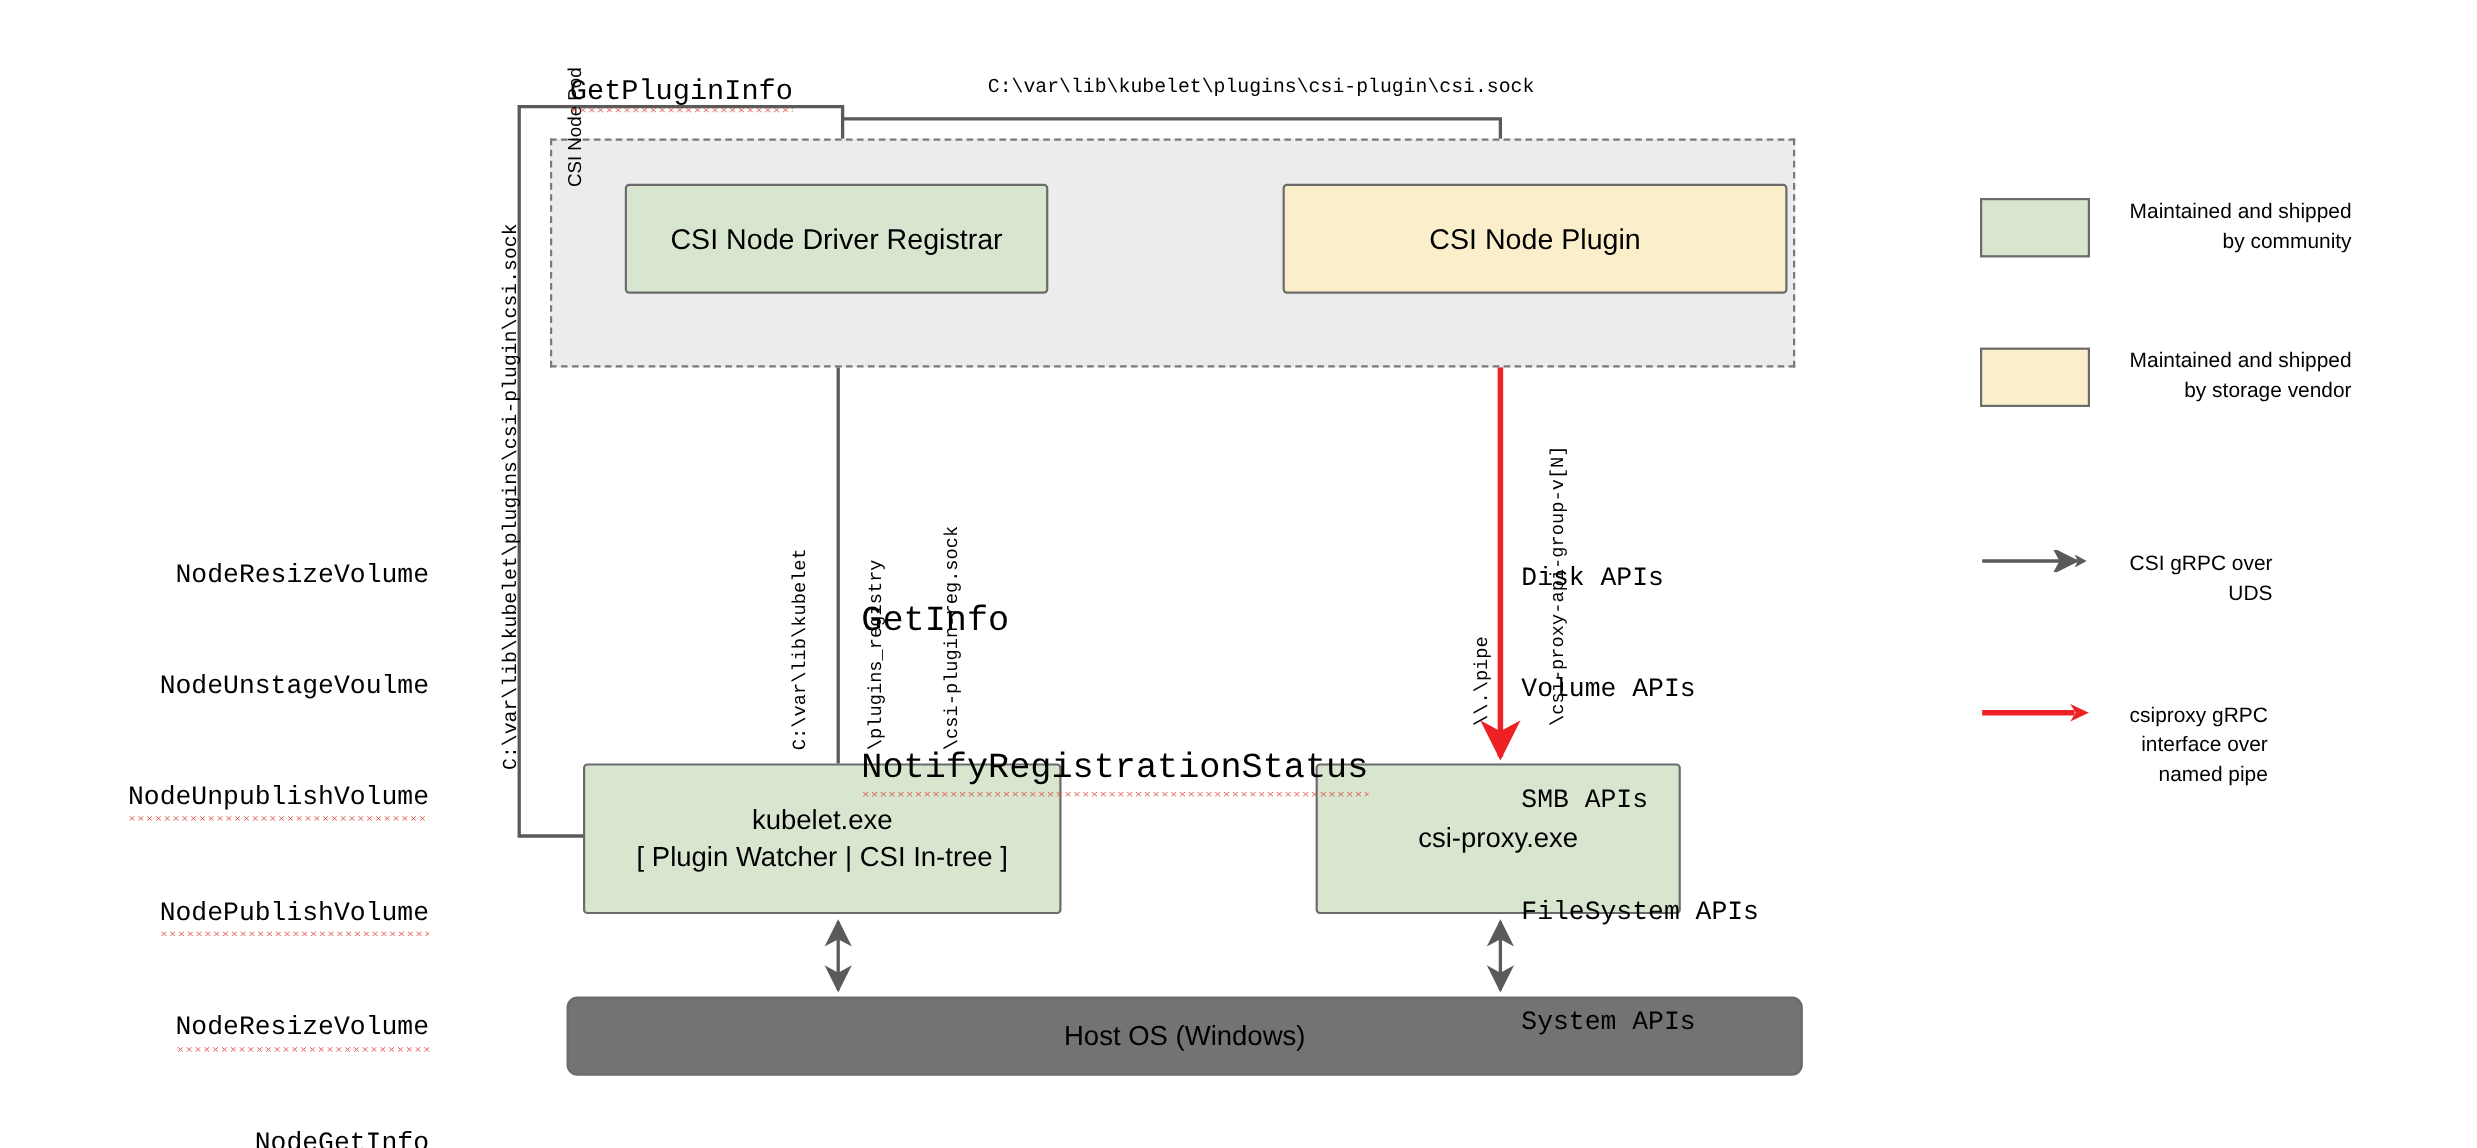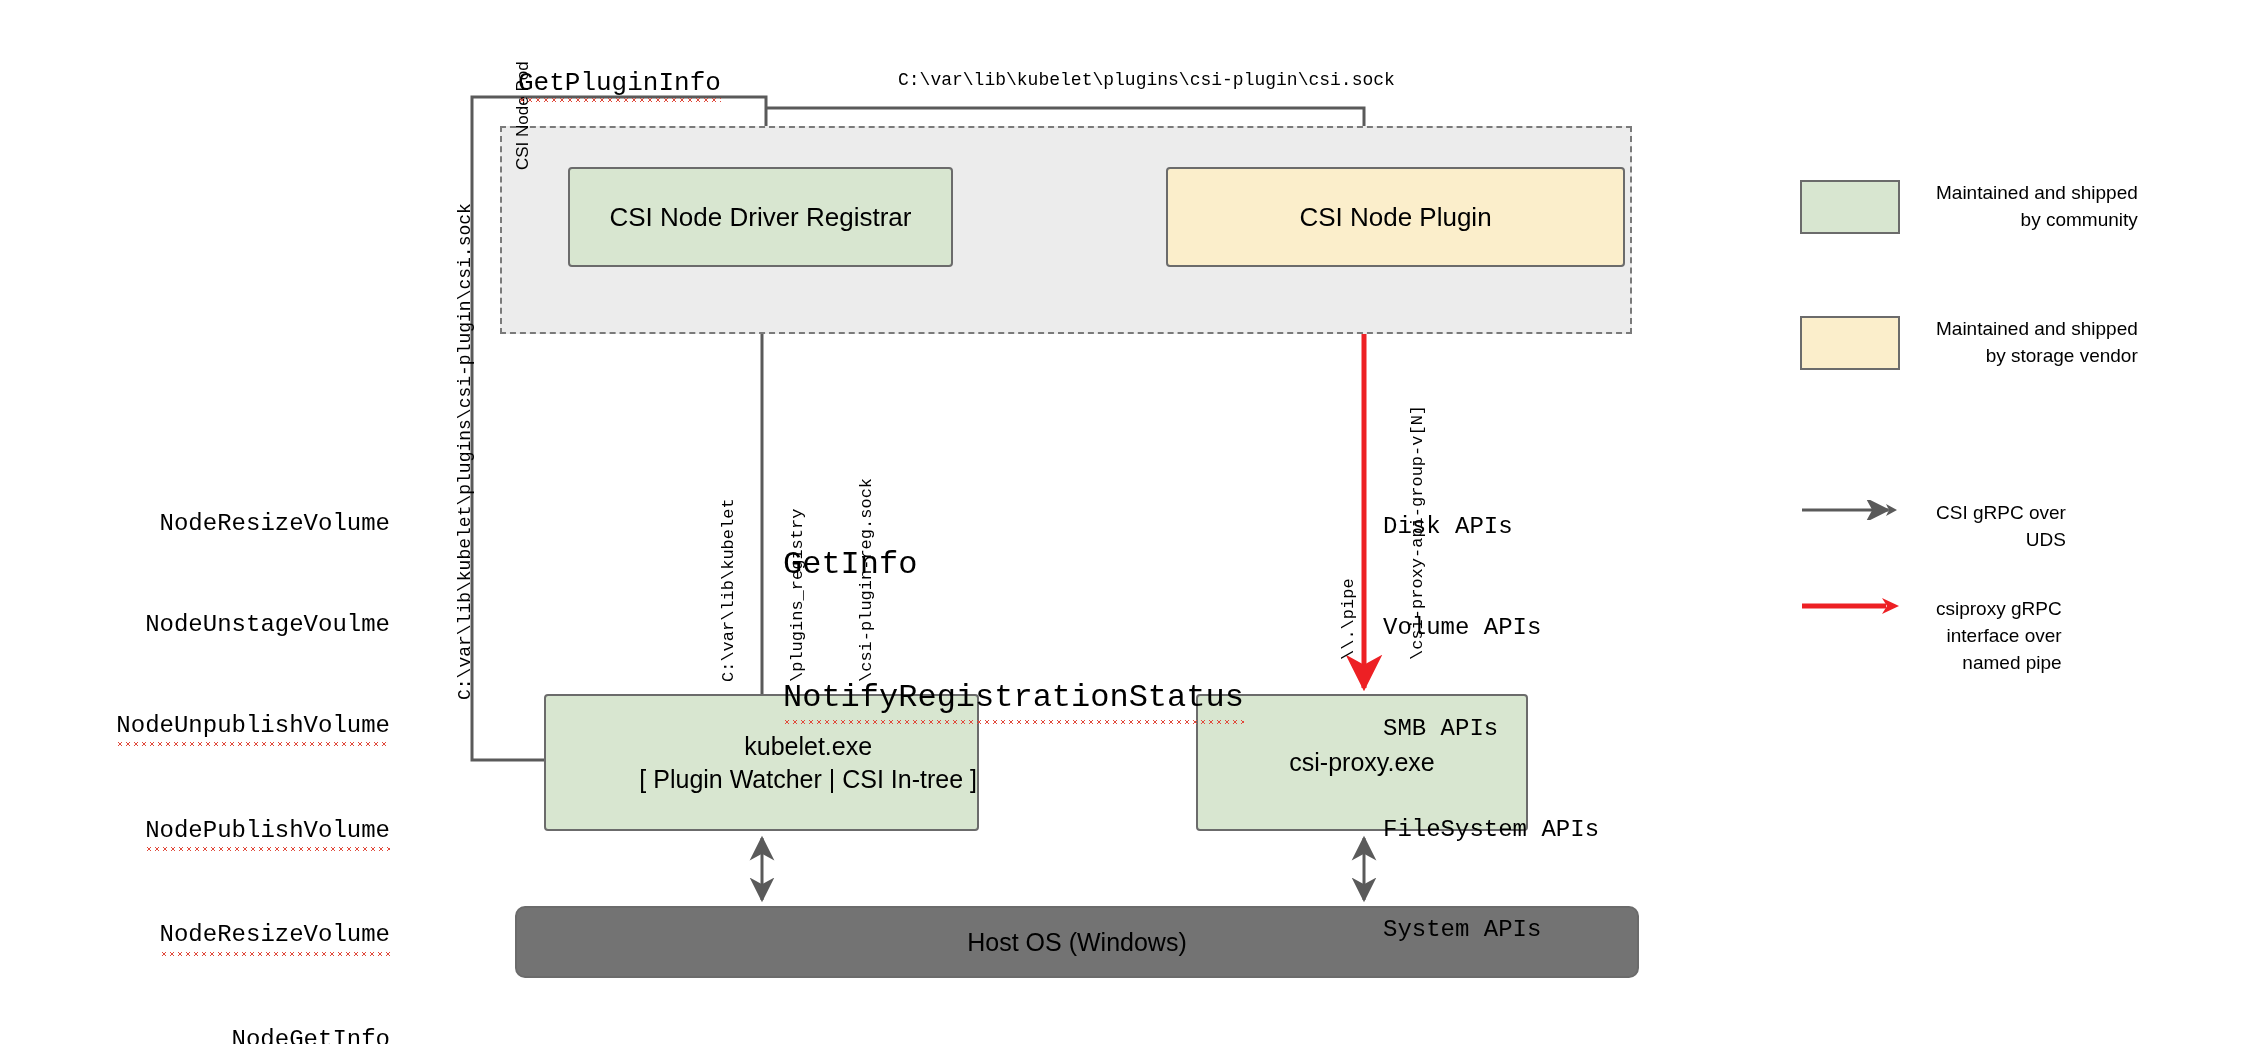--- a/index.html
+++ b/index.html
@@ -68,23 +68,22 @@
   }
   #node-registrar {
     left: 568px; top: 167px; width: 385px; height: 100px;
     font-size: 26px;
   }
   #node-plugin {
     left: 1166px; top: 167px; width: 459px; height: 100px;
     font-size: 26px;
   }
   #kubelet {
-    left: 544px; top: 694px; width: 435px; height: 137px;
+    left: 530px; top: 694px; width: 435px; height: 137px;
     font-size: 25px;
-    justify-content: flex-end;
   }
   #csi-proxy {
     left: 1196px; top: 694px; width: 332px; height: 137px;
     font-size: 25px;
   }
   #host-os {
     left: 515px; top: 906px; width: 1124px; height: 72px;
     font-size: 25px;
     border-radius: 10px;
   }
@@ -285,21 +284,21 @@
 
     <div class="lg-row" style="top:320px; left:0px;">
       <svg class="lg-arrow" viewBox="0 0 100 20" xmlns="http://www.w3.org/2000/svg">
         <path d="M2,10 L88,10" stroke="#5a5a5a" stroke-width="3" fill="none" marker-end="url(#ah-gray)"></path>
         <path d="M86,4 L97,10 L86,16 L89,10 Z" fill="#5a5a5a"></path>
       </svg>
       <div class="lg-text">CSI gRPC over
 UDS</div>
     </div>
 
-    <div class="lg-row" style="top:416px; left:0px;">
+    <div class="lg-row" style="top:458px; left:0px;">
       <svg class="lg-arrow" viewBox="0 0 100 20" xmlns="http://www.w3.org/2000/svg">
         <path d="M2,10 L86,10" stroke="#ed2024" stroke-width="5" fill="none"></path>
         <path d="M82,2 L99,10 L82,18 L87,10 Z" fill="#ed2024"></path>
       </svg>
       <div class="lg-text">csiproxy gRPC
 interface over
 named pipe</div>
     </div>
 
   </div>

